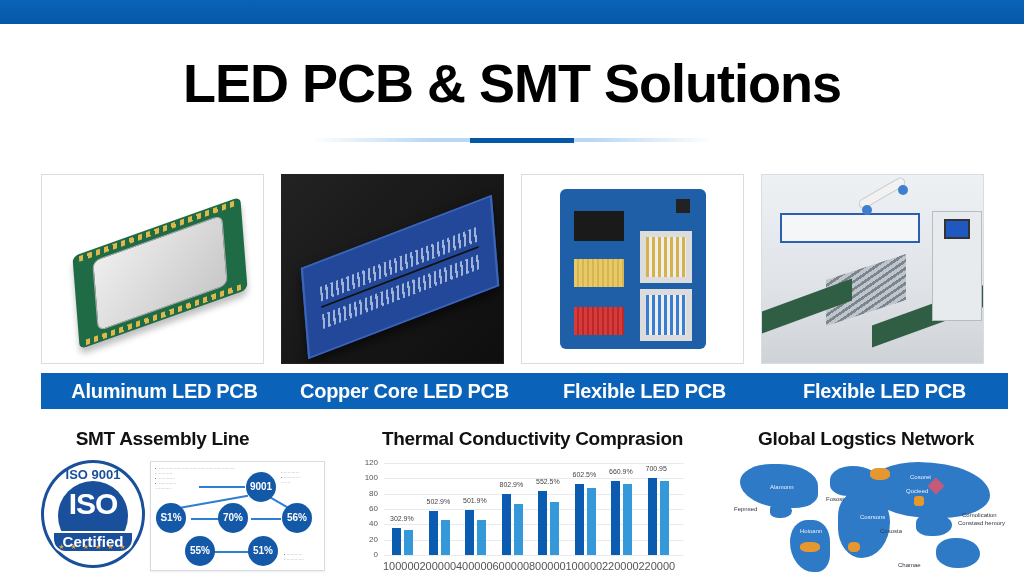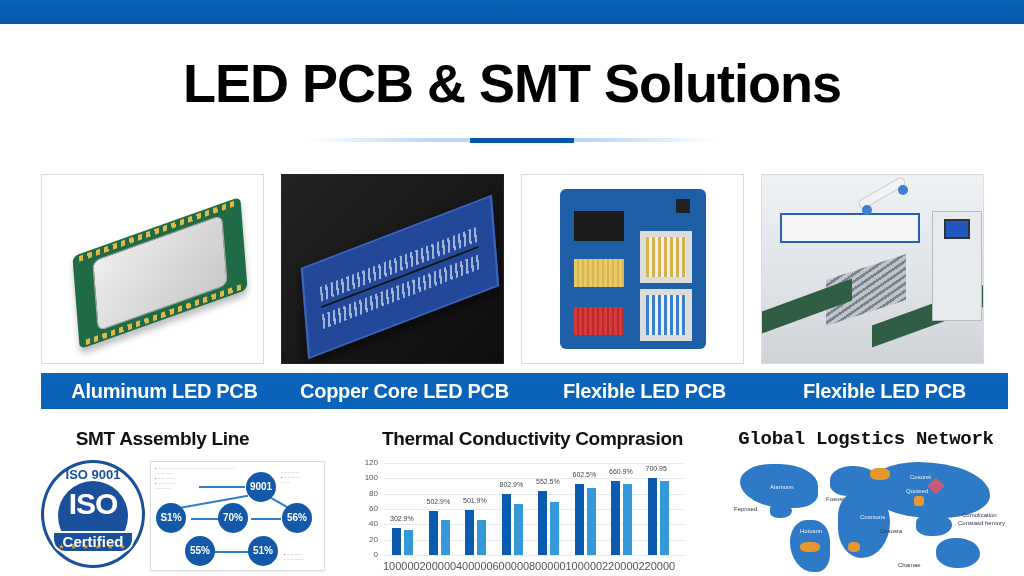--- a/index.html
+++ b/index.html
@@ -220,21 +220,21 @@
       <div class="bar b" style="left: 267px; top: 29.4667px; height: 70.5333px; bottom: auto;"></div>
       <div class="blabel" style="left: 253px; top: 13.4px;">660.9%</div>
       <div class="xlabel" style="left: 246px;">220000</div>
       <div class="bar a" style="left: 291.5px; top: 23.3333px; height: 76.6667px; bottom: auto;"></div>
       <div class="bar b" style="left: 303.5px; top: 26.4px; height: 73.6px; bottom: auto;"></div>
       <div class="blabel" style="left: 289.5px; top: 10.3333px;">700.95</div>
       <div class="xlabel" style="left: 282.5px;">220000</div>
     </div>
 </div>
 
-<div class="sec-title" style="left:720px;width:292px;font-family:Liberation Mono, monospace;">Global Logstics Network</div>
+<div class="sec-title" style="left:720px;width:292px;">Global Logstics Network</div>
 
 <div class="map">
   <div class="land" style="left:10px;top:6px;width:78px;height:44px;border-radius:40% 50% 30% 60%;"></div>
   <div class="land" style="left:40px;top:46px;width:22px;height:14px;border-radius:30% 50% 50% 40%;"></div>
   <div class="land" style="left:60px;top:62px;width:40px;height:52px;border-radius:50% 50% 40% 70%;"></div>
   <div class="land" style="left:100px;top:8px;width:50px;height:30px;border-radius:50% 60% 30% 40%;"></div>
   <div class="land" style="left:108px;top:34px;width:52px;height:66px;border-radius:40% 50% 60% 50%;"></div>
   <div class="land" style="left:140px;top:4px;width:120px;height:56px;border-radius:40% 60% 40% 50%;"></div>
   <div class="land" style="left:186px;top:56px;width:36px;height:22px;border-radius:40% 50% 50% 40%;"></div>
   <div class="land" style="left:206px;top:80px;width:44px;height:30px;border-radius:45% 55% 50% 50%;"></div>

